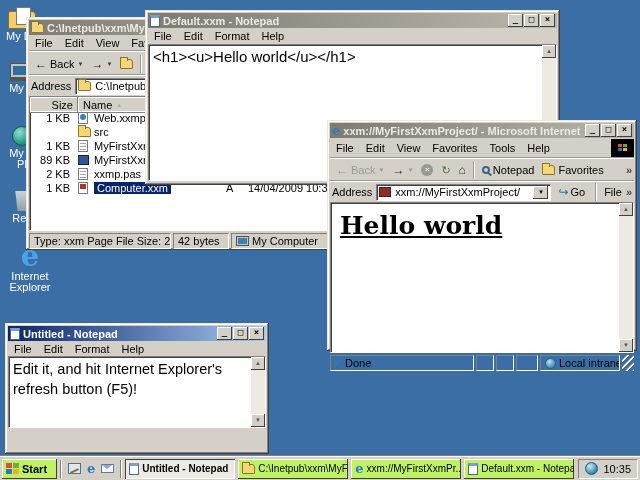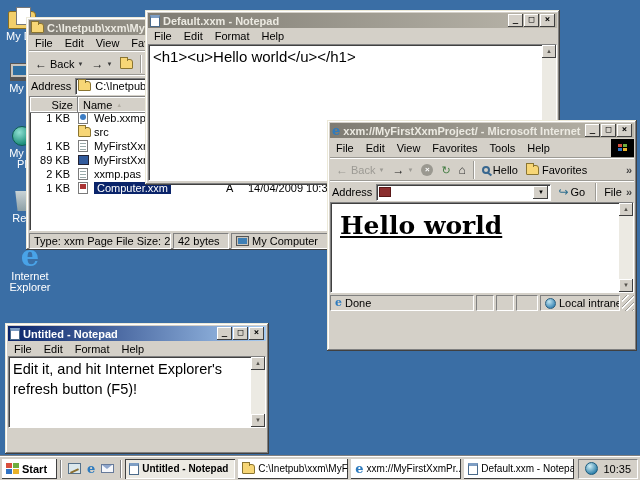--- a/index.html
+++ b/index.html
@@ -116,33 +116,33 @@
   #win-notepad1 .np-body { height:137px; }
   #win-notepad2 .np-body { height:72px; }
   .np-text { flex:1; padding:2px 4px; font-size:15px; line-height:19px; overflow:hidden; }
   #win-notepad2 .np-text { font-size:14.5px; line-height:20px; }
 
   
   #win-ie { left:327px; top:120px; width:310px; height:231px; z-index:30; }
   #win-ie .menubar { height:20px; }
   #win-ie .toolbar { height:23px; }
   .chevron { margin-left:auto; font-weight:bold; color:#444; }
-  .ie-content { height:91px; display:flex; background:#fff; border:1px solid; border-color:#808080 #fff #fff #808080; box-shadow:inset 1px 1px 0 #404040; }
+  .ie-content { height:151px; display:flex; background:#fff; border:1px solid; border-color:#808080 #fff #fff #808080; box-shadow:inset 1px 1px 0 #404040; }
   .ie-page { flex:1; overflow:hidden; }
   .ie-h1 { font-family:"DejaVu Serif", serif; font-size:25px; font-weight:bold; text-decoration:underline; margin:8px 0 0 9px; }
   .go-btn { display:flex; align-items:center; gap:2px; padding:0 3px; }
   .go-arr { color:#2F6F8F; font-size:12px; }
   .grip { width:12px; align-self:stretch; flex:none;
     background:repeating-linear-gradient(135deg, transparent 0 3px, #9C9A94 3px 4px, #fff 4px 5px); }
 
   
   #taskbar { position:absolute; left:0; top:456px; width:640px; height:24px; z-index:50;
     background:#D4D0C8; border-top:1px solid #fff; box-shadow:0 -1px 0 #808080;
     display:flex; align-items:center; padding:0 2px; gap:3px; }
-  .tbtn { height:20px; display:flex; align-items:center; gap:3px; padding:0 4px; background:#ffffff;
+  .tbtn { height:20px; display:flex; align-items:center; gap:3px; padding:0 4px; background:#bef264;
     box-shadow: inset -1px -1px 0 #404040, inset 1px 1px 0 #fff; overflow:hidden; white-space:nowrap; }
   #start-btn { width:55px; font-weight:bold; font-size:11px; }
   .task-btn { width:110px; font-size:10px; }
   .task-btn.pressed { box-shadow: inset 1px 1px 0 #404040, inset -1px -1px 0 #fff; background:#ECEAE3; font-weight:bold; }
   .tb-sep { width:2px; height:18px; border-left:1px solid #808080; border-right:1px solid #fff; flex:none; }
   .ql { display:flex; align-items:center; gap:6px; padding:0 3px; }
   .tray { margin-left:auto; height:20px; display:flex; align-items:center; gap:5px; padding:0 6px;
     border:1px solid; border-color:#808080 #fff #fff #808080; }
 </style>
 </head>
@@ -353,32 +353,33 @@
     </span>
     <span class="tb-btn">
       <span class="i-refresh">↻</span>
     </span>
     <span class="tb-btn">
       <span class="i-home">⌂</span>
     </span>
     <span class="vline"></span>
     <span class="tb-btn">
       <span class="i-mag"></span>
-      <span>Hello</span>
+      <span>Notepad</span>
     </span>
     <span class="tb-btn">
       <span class="i-folder"></span>
       <span>Favorites</span>
     </span>
     <span class="chevron">»</span>
   </div>
   <div class="addressrow">
     <span>Address</span>
     <div class="combo sunken">
       <span class="i-addr"></span>
+      <span>xxm://MyFirstXxmProject/</span>
       <span class="combo-dd">▼</span>
     </div>
     <span class="go-btn">
       <span class="go-arr">↪</span>
       <span>Go</span>
     </span>
     <span class="vline"></span>
     <span>File</span>
     <span class="chevron" style="margin-left:0">»</span>
   </div>

